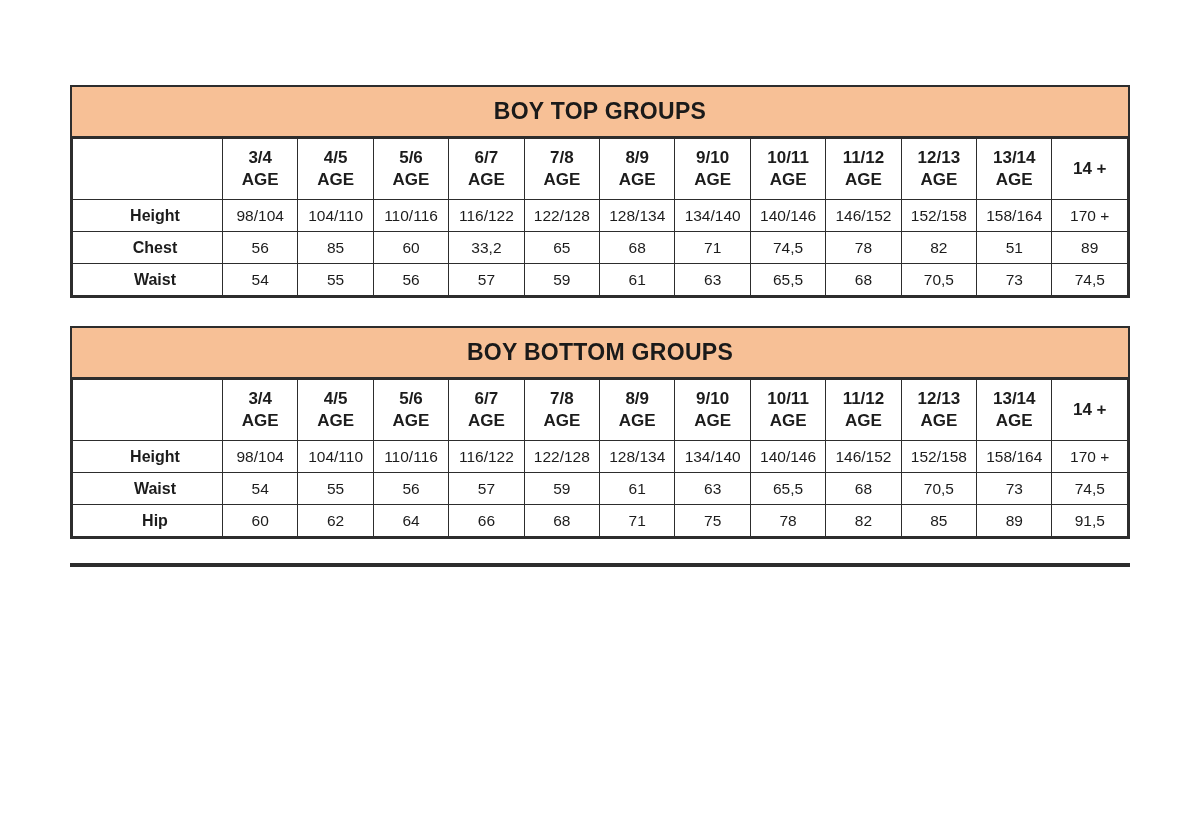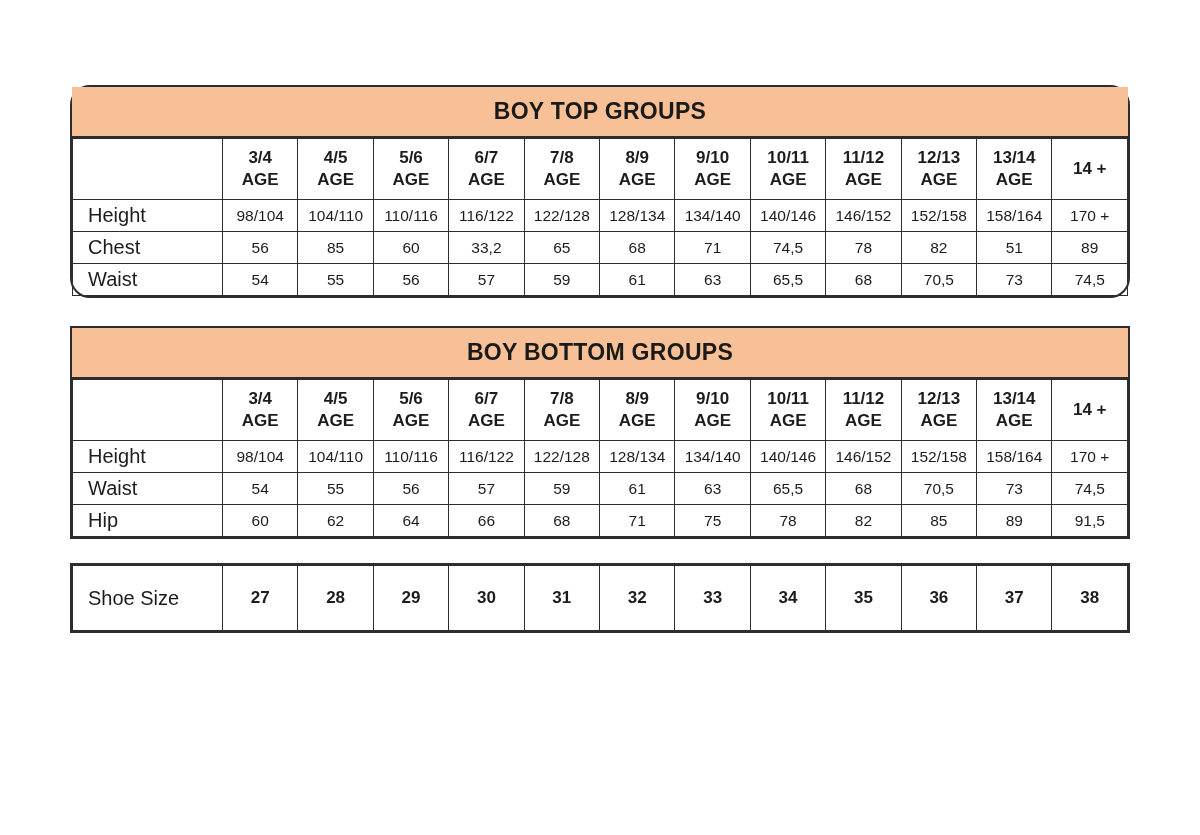--- a/index.html
+++ b/index.html
@@ -24,21 +24,21 @@
     position: absolute;
     left: 70px;
     top: 85px;
     width: 1060px;
   }
   section.size-table {
     border: 2px solid #2d2d2d;
     background: #ffffff;
     box-sizing: border-box;
   }
-  section.size-table.mb-top { margin-bottom: 28px; border-radius: 20px; }
+  section.size-table.mb-top { margin-bottom: 28px; }
   section.size-table.mb-bottom { margin-bottom: 24px; }
 
   .title-band {
     height: 49px;
     background: var(--band-color, #f7c096);
     border-bottom: 2px solid #2d2d2d;
     display: flex;
     align-items: center;
     justify-content: center;
     font-size: 23px;
@@ -61,24 +61,24 @@
     overflow: hidden;
   }
   table.size-grid thead th {
     height: 60px;
     font-size: 17px;
     font-weight: 700;
     line-height: 1.3;
     white-space: pre-line;
   }
   table.size-grid td.row-label {
-    text-align: left;
+    text-align: center;
     padding-left: 15px;
-    font-weight: 400;
-    font-size: 20px;
+    font-weight: 700;
+    font-size: 16px;
   }
   table.size-grid td.value {
     font-size: 15.5px;
     font-weight: 400;
     height: 31px;
   }
   table.size-grid tr.emphasis td.value {
     font-weight: 700;
     font-size: 17px;
   }
@@ -295,33 +295,18 @@
             <col>
             <col>
             <col>
             <col>
             <col>
             <col>
             <col>
             <col>
           </colgroup>
           <tbody>
-            <tr class="emphasis">
-              <td class="row-label">Shoe Size</td>
-              <td class="value">27</td>
-              <td class="value">28</td>
-              <td class="value">29</td>
-              <td class="value">30</td>
-              <td class="value">31</td>
-              <td class="value">32</td>
-              <td class="value">33</td>
-              <td class="value">34</td>
-              <td class="value">35</td>
-              <td class="value">36</td>
-              <td class="value">37</td>
-              <td class="value">38</td>
-            </tr>
           </tbody>
         </table>
     </section>
 
   </div>
 </div>
 
 </body></html>

